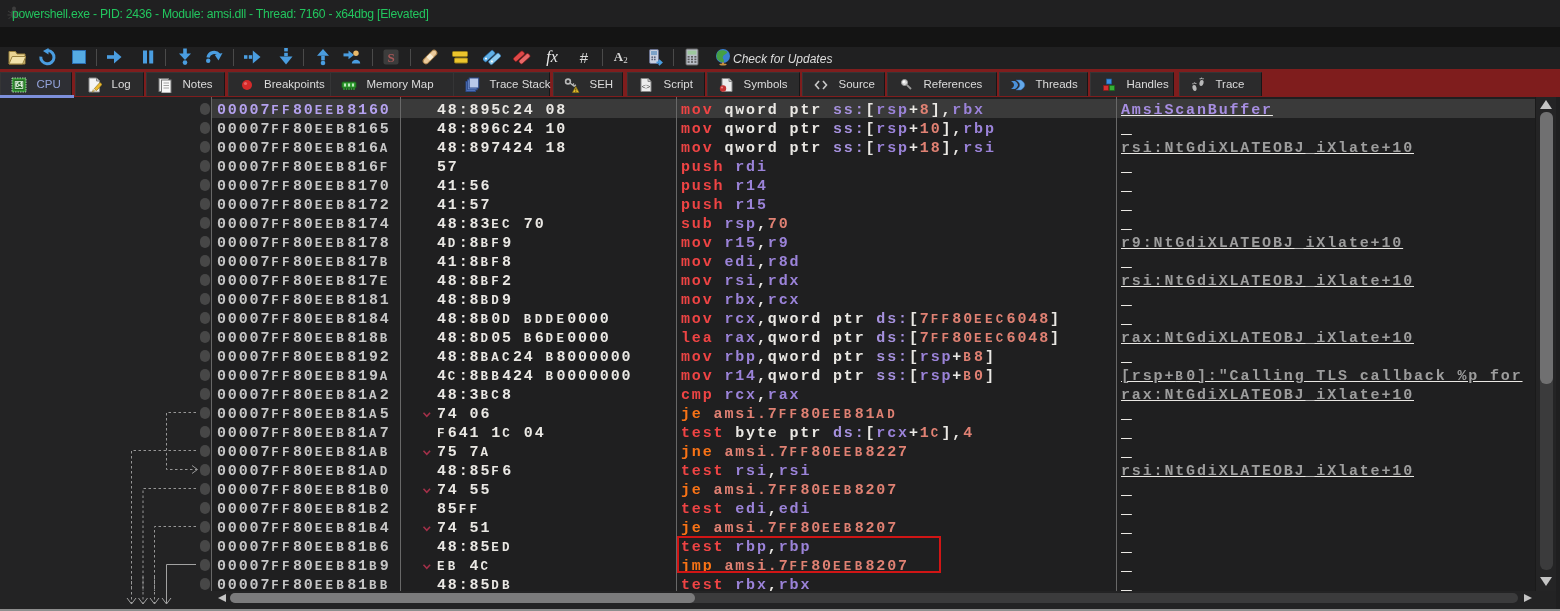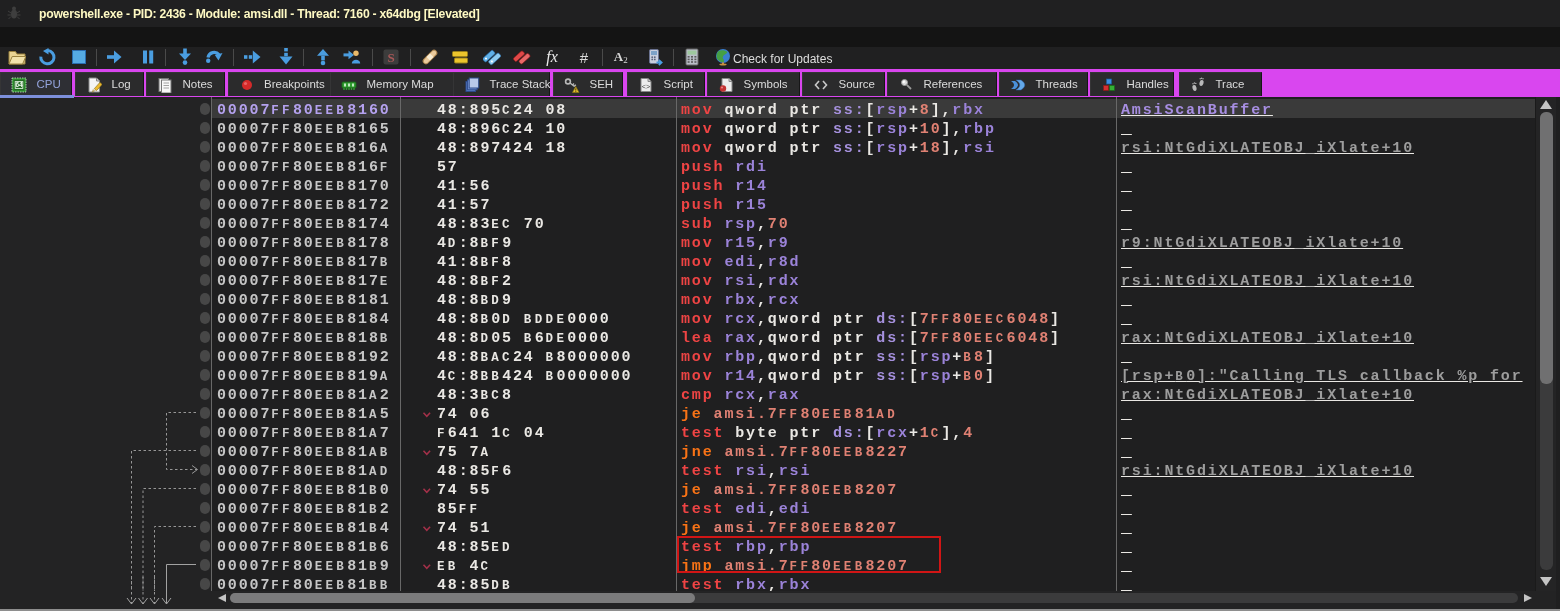--- a/index.html
+++ b/index.html
@@ -1,32 +1,32 @@
 <!DOCTYPE html>
 <html><head><meta charset="utf-8">
 <style>
 * { margin:0; padding:0; box-sizing:border-box; }
 html,body { width:1560px; height:611px; overflow:hidden; background:#141414; }
 #app { position:absolute; left:0; top:0; width:1560px; height:611px;
   font-family:"Liberation Sans", sans-serif; }
 
 #title { position:absolute; left:0; top:0; width:1560px; height:27px; background:#202021; }
-#title .txt { position:absolute; left:39px; top:6.5px; font-size:12.2px; letter-spacing:-0.25px; color:#fef9c3;font-weight:bold; }
+#title .txt { position:absolute; left:12px; top:6.5px; font-size:12.2px; letter-spacing:-0.25px; color:#22c55e; }
 #title .ico { position:absolute; left:6px; top:5px; width:16px; height:16px; }
 
 #menu { position:absolute; left:0; top:27px; width:1560px; height:20px; background:#202021; }
 #menu span { position:absolute; top:3.5px; font-size:12px; color:#d4d4d4; }
 #menu span.dim { color:#6a6a6a; }
 
 #tbar { position:absolute; left:0; top:47px; width:1560px; height:22px; background:#202021; }
 .tbi { position:absolute; top:1px; width:18px; height:18px; }
 .tsep { position:absolute; top:2px; width:1px; height:17px; background:#4a4a4a; }
-.tbtxt { position:absolute; top:4.5px; font-size:12px; color:#dedede; }
-
-#tabs { position:absolute; left:0; top:69px; width:1560px; height:28px; background:#d946ef; }
+.tbtxt { position:absolute; top:4.5px; font-size:12px; color:#dedede;font-style:italic; }
+
+#tabs { position:absolute; left:0; top:69px; width:1560px; height:28px; background:#7f1d1d; }
 .tab { position:absolute; top:2.5px; height:24px; background:#2b2b2c; border-left:1px solid #353536; border-top:1px solid #353536; border-right:1px solid #161617; }
 .tab.sel { background:#2e2f34; }
 .tab .ti { position:absolute; left:10px; top:4px; }
 .tab .tl { position:absolute; left:35.5px; top:5.5px; font-size:11.5px; letter-spacing:0px; color:#dcdcdc; white-space:nowrap; }
 .tab.sel .tl { color:#94a3dc; }
 #underline { position:absolute; left:0; top:95px; width:74px; height:3px; background:#7d90dc; z-index:6; }
 
 #content { position:absolute; left:0; top:97px; width:1560px; height:514px; background:#1f1f20; }
 #sidebar { position:absolute; left:0; top:0; width:211px; height:514px; background:#232324; }
 #selrow { position:absolute; left:211px; top:2px; width:1324px; height:19px; background:#3a3a3a; }

